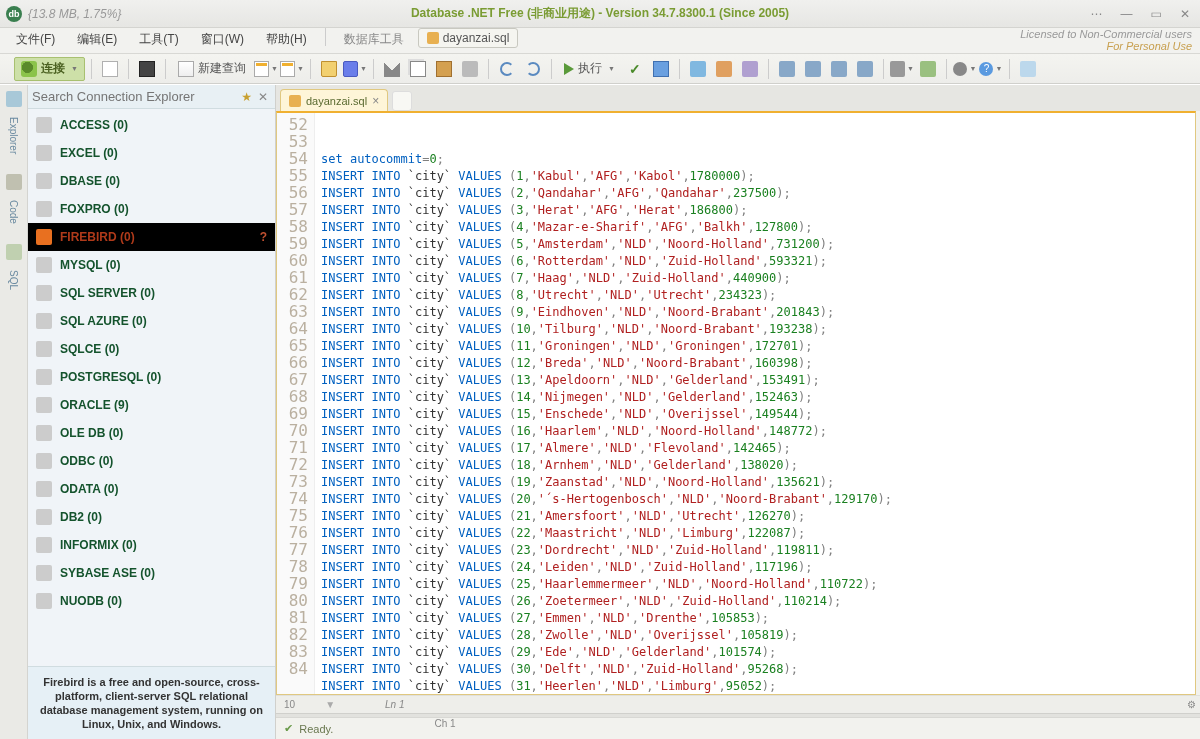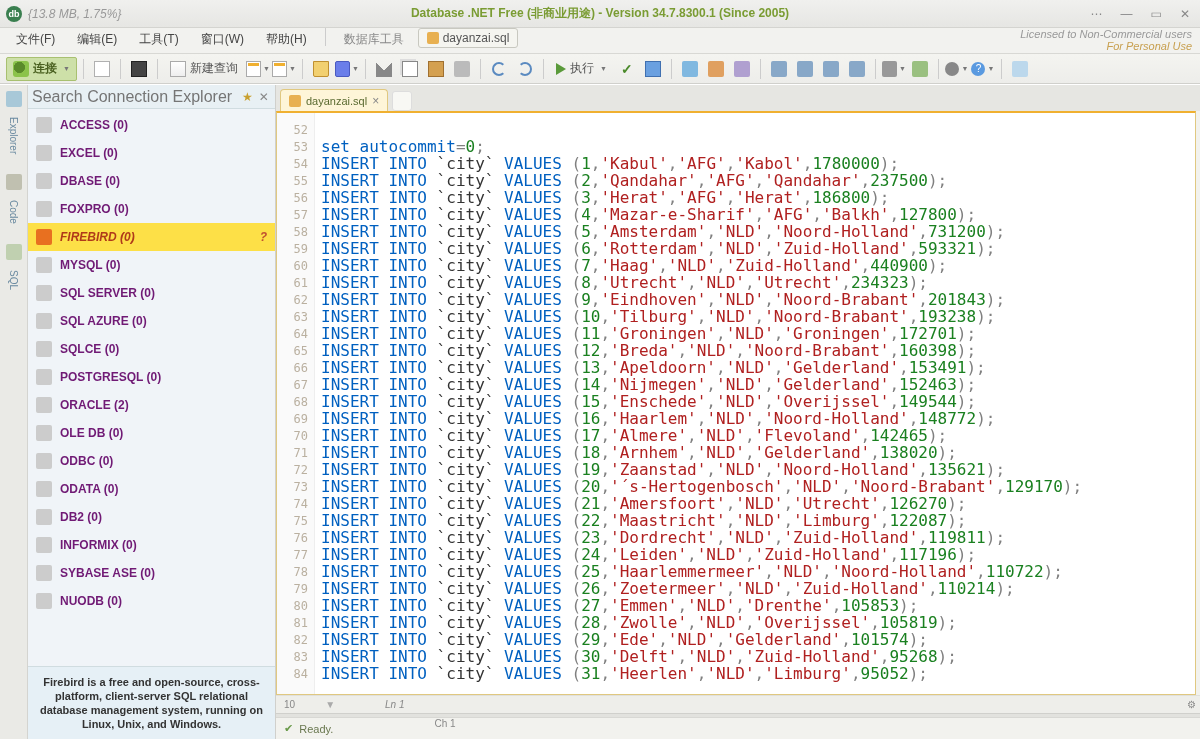--- a/index.html
+++ b/index.html
@@ -56,21 +56,21 @@
     padding:2px 8px;border-radius:3px;height:20px;
   }
   .menubar .file-tab .fic { width:12px;height:12px;background:#e8b050;border-radius:2px;}
   .menubar .license { margin-left:auto; text-align:right; color:#999; font-style:italic; font-size:11px; line-height:12px;}
   .menubar .license .p2 { color:#c8a050;}
   
   .toolbar {
     height: 30px;
     background:linear-gradient(#f4f4f0,#ededea);
     border-bottom:1px solid #d0d0cc;
-    display:flex;align-items:center;padding:0 6px; gap:2px;
+    display:flex;align-items:center;padding:0 14px; gap:2px;
   }
   .toolbar .tb-btn {
     width:24px;height:24px;display:flex;align-items:center;justify-content:center;
     border-radius:2px;cursor:pointer;position:relative;
   }
   .toolbar .tb-btn.wide { width:auto; padding:0 6px; gap:4px;}
   .toolbar .conn-btn { background:#cde0a8; border:1px solid #a8c070; color:#4a6020; font-weight:600;}
   .toolbar .tbsep { width:1px; height:20px; background:#ccc; margin:0 4px;}
   .toolbar .ic { width:16px;height:16px;display:inline-block;}
   .dd { font-size:7px; color:#777; margin-left:2px;}
@@ -110,36 +110,36 @@
   
   .left-panel {
     width:248px; background:#f0f4f8; border-right:1px solid #d0d0cc;
     display:flex;flex-direction:column;
   }
   .left-panel .search-row {
     height:24px;display:flex;align-items:center;padding:0 4px;
     background:#e8f0f4;border-bottom:1px solid #d0dce0;
   }
   .left-panel .search-row input {
-    flex:1;border:none;background:transparent;outline:none;font-size:16px;color:#888;
+    flex:1;border:none;background:transparent;outline:none;font-size:13px;color:#888;
   }
   .left-panel .search-row .pin { color:#c8a030; font-size:12px; cursor:pointer; padding:0 3px;}
   .left-panel .search-row .x { color:#888; cursor:pointer; padding:0 3px;}
   .conn-list {
     flex:1;overflow-y:auto;padding:2px 0;position:relative;
   }
   .conn-list::-webkit-scrollbar{width:14px;}
   .conn-list::-webkit-scrollbar-track{background:#eee;}
   .conn-list::-webkit-scrollbar-thumb{background:#ccc;border:1px solid #bbb;}
   .conn-item {
     height:28px;display:flex;align-items:center;padding:0 8px;gap:8px;
-    color:#701a75;cursor:pointer;font-weight:600;font-size:12px;
+    color:#14532d;cursor:pointer;font-weight:600;font-size:12px;
   }
   .conn-item .cic { width:16px;height:16px;background:#ccc;border-radius:2px;flex-shrink:0;}
-  .conn-item.selected { background:#fde047; color:#b03a1a;font-style:italic;}
+  .conn-item.selected { background:#000000; color:#b03a1a;}
   .conn-item.selected .cic { background:#e87020;}
   .conn-item .q { margin-left:auto;color:#c05030;font-weight:bold;}
   .left-panel .desc {
     border-top:1px solid #d0dce0;padding:8px 10px;background:#e6f0f6;
     text-align:center;color:#333;font-weight:600;font-size:11px;line-height:14px;
   }
   
   .editor-area {
     flex:1;display:flex;flex-direction:column;background:#f2f2ee;
   }
@@ -154,26 +154,26 @@
   }
   .editor-tab .fic{width:12px;height:12px;background:#e8b050;border-radius:2px;}
   .editor-tab .cx { color:#888;cursor:pointer;font-size:12px;}
   .blank-tab { width:20px;height:20px;background:#f8f8f4;border:1px solid #ddd;margin-left:4px;border-radius:3px;cursor:pointer;}
   .code-wrap {
     flex:1;display:flex;border:1px solid #e0c880;border-top:2px solid #f0b030;
     background:#fff;margin:0 4px 0 0;overflow:hidden;position:relative;
   }
   .gutter {
     width:38px;background:#fafafa;border-right:1px solid #eee;
-    text-align:right;padding:9px 6px 3px 0;color:#bab0a0;
-    font-family:Consolas,monospace;font-size:12px;line-height:17px;
+    text-align:right;padding:3px 6px 3px 0;color:#bab0a0;
+    font-family:Consolas,monospace;font-size:16px;line-height:17px;
     white-space:pre;user-select:none;flex-shrink:0;
   }
   .code {
-    flex:1;padding:8px 6px;font-family:Consolas,monospace;font-size:16px;line-height:17px;
+    flex:1;padding:21px 6px;font-family:Consolas,monospace;font-size:12px;line-height:17px;
     white-space:pre;overflow:auto;color:#333;
   }
   .code::-webkit-scrollbar{height:14px;width:14px;}
   .code::-webkit-scrollbar-track{background:#f4f4f0;}
   .code::-webkit-scrollbar-thumb{background:#ccc;}
   .code::-webkit-scrollbar-button{background:#e8e8e4;width:14px;height:14px;}
   .kw { color:#0060c0;}
   .str { color:#b02020;}
   .num { color:#1a8020;}
   .bt { color:#333;}
@@ -398,21 +398,21 @@
         <div class="conn-item">
           <span class="cic"></span>
           <span>SQLCE (0)</span>
         </div>
         <div class="conn-item">
           <span class="cic"></span>
           <span>POSTGRESQL (0)</span>
         </div>
         <div class="conn-item">
           <span class="cic"></span>
-          <span>ORACLE (2)</span>
+          <span>ORACLE (9)</span>
         </div>
         <div class="conn-item">
           <span class="cic"></span>
           <span>OLE DB (0)</span>
         </div>
         <div class="conn-item">
           <span class="cic"></span>
           <span>ODBC (0)</span>
         </div>
         <div class="conn-item">

